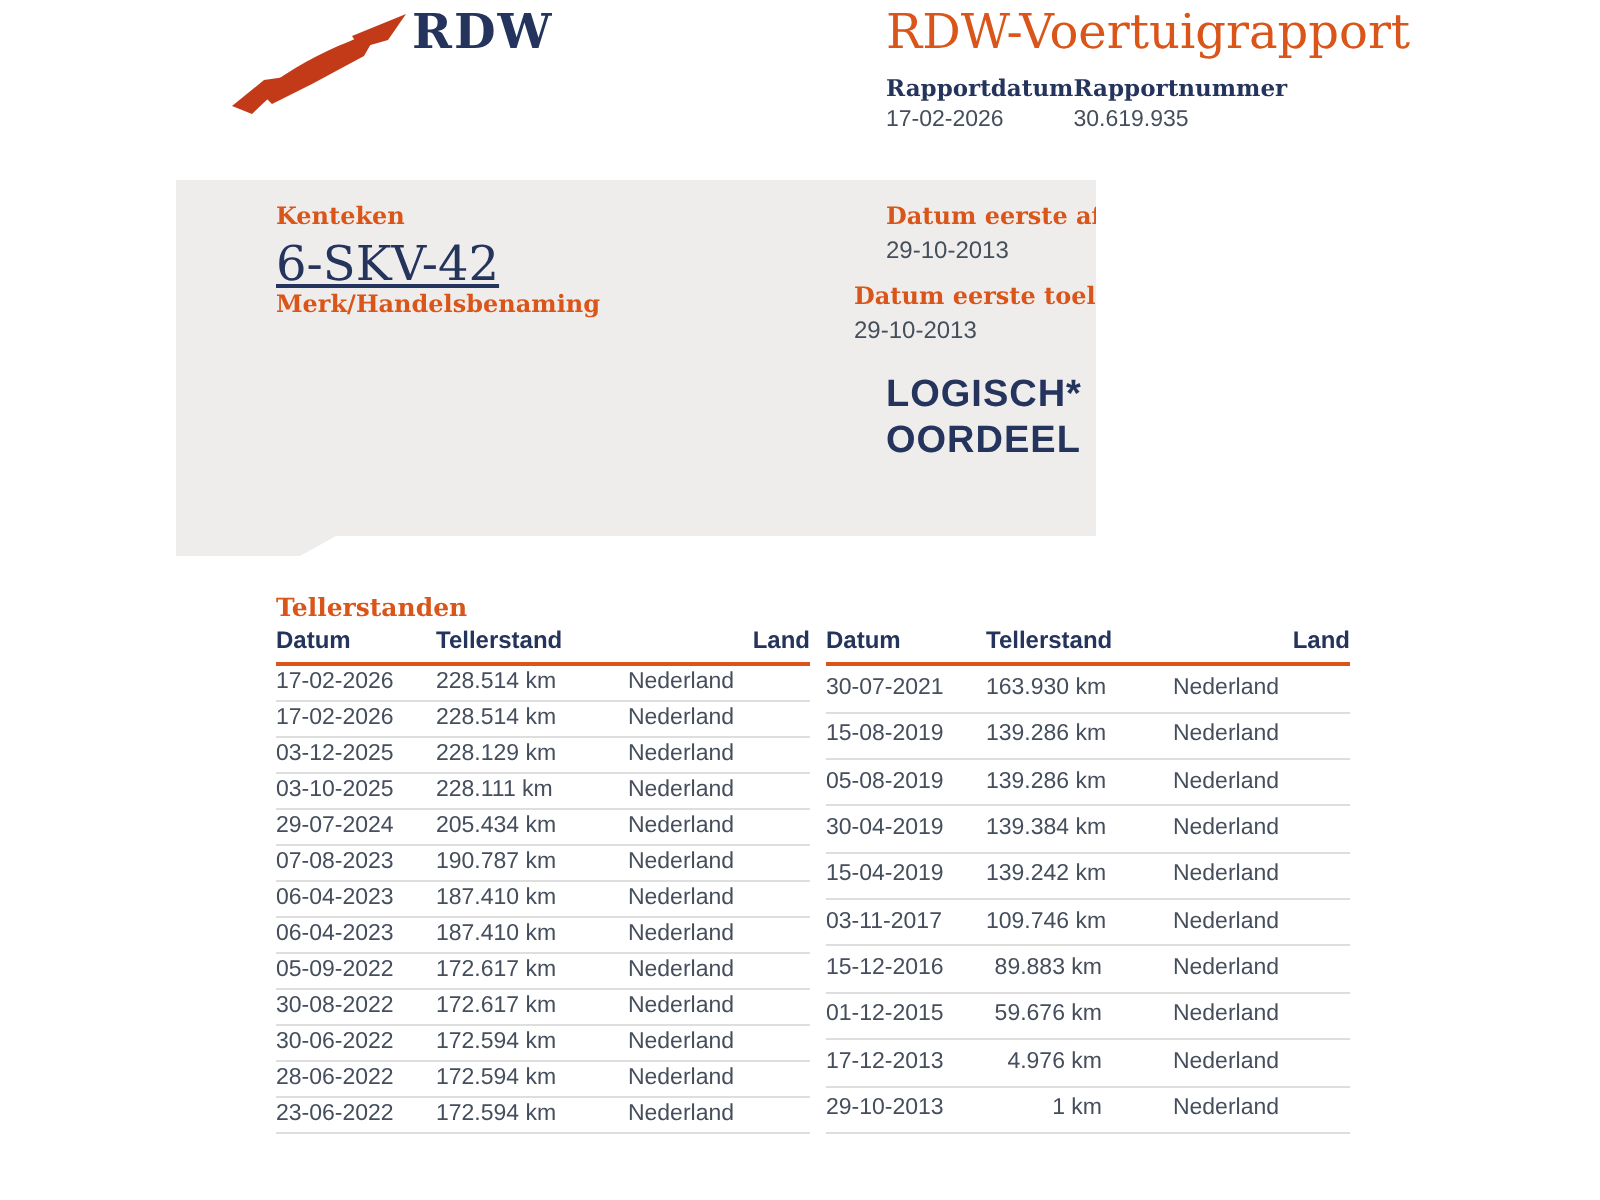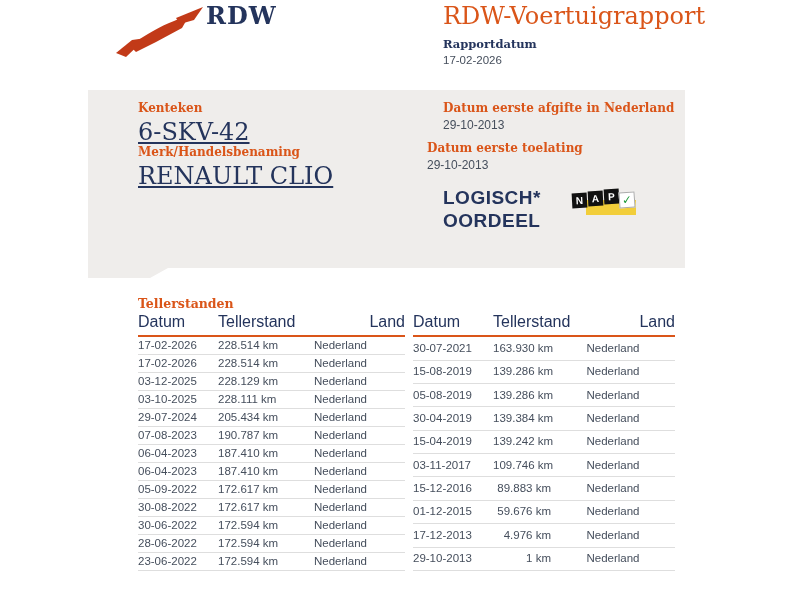--- a/index.html
+++ b/index.html
@@ -33,21 +33,21 @@
     font-weight:500;font-size:24px;color:var(--orange);white-space:nowrap;
   }
   .report-meta{position:absolute;left:443px;top:37px;display:flex;gap:0;}
   .meta-label{
     font-family:"DejaVu Serif","Liberation Serif",serif;
     font-weight:bold;font-size:11.5px;color:var(--navy);
   }
   .meta-value{margin-top:3px;font-size:11.5px;color:var(--cell_text);}
   
   .summary-panel{
-    position:absolute;left:88px;top:90px;width:597px;height:188px;
+    position:absolute;left:88px;top:90px;width:460px;height:188px;
     background:var(--panel_gray);
     clip-path:polygon(0 0,100% 0,100% calc(100% - 10px),80px calc(100% - 10px),62px 100%,0 100%);
   }
   .field{position:absolute;}
   .field-label{
     font-family:"DejaVu Serif","Liberation Serif",serif;
     font-weight:bold;font-size:12px;color:var(--orange);white-space:nowrap;
   }
   .field-value-big{
     margin-top:3px;font-family:"DejaVu Serif","Liberation Serif",serif;
@@ -85,21 +85,21 @@
     font-family:"DejaVu Serif","Liberation Serif",serif;
     font-weight:bold;font-size:12.5px;color:var(--orange);
   }
   .tables{position:absolute;left:138px;top:313px;display:flex;gap:8px;}
   table{border-collapse:collapse;table-layout:fixed;}
   .table-left{width:267px;}
   .table-right{width:262px;}
   col.c-datum{width:80px;}
   col.c-teller{width:58px;}
   th{
-    font-size:16px;font-weight:normal;color:var(--navy);text-align:left;
+    font-size:12px;font-weight:bold;color:var(--navy);text-align:left;
     padding:0 0 4px 0;border-bottom:2px solid var(--orange);white-space:nowrap;
   }
   th.th-land{text-align:right;}
   td{
     font-size:11.5px;color:var(--cell_text);height:17px;line-height:13px;
     padding:2px 0;border-bottom:1px solid var(--row_border);white-space:nowrap;
   }
   td.col-tellerstand{text-align:right;}
   td.col-land{text-align:center;}
 </style>
@@ -117,32 +117,35 @@
   </div>
   <div class="logo-text">RDW</div>
 
   <h1 class="title">RDW-Voertuigrapport</h1>
 
   <div class="report-meta">
     <div class="meta-col">
       <div class="meta-label">Rapportdatum</div>
       <div class="meta-value">17-02-2026</div>
     </div>
+    <div class="meta-col">
+      <div class="meta-label">Rapportnummer</div>
+      <div class="meta-value">30.619.935</div>
+    </div>
   </div>
 
   <section class="summary-panel">
 
     <div class="field f-kenteken">
       <div class="field-label">Kenteken</div>
       <div class="field-value-big">6-SKV-42</div>
     </div>
 
     <div class="field f-merk">
       <div class="field-label">Merk/Handelsbenaming</div>
-      <div class="field-value-big">RENAULT CLIO</div>
     </div>
 
 
     <div class="field f-afgifte">
       <div class="field-label">Datum eerste afgifte in Nederland</div>
       <div class="field-value-small">29-10-2013</div>
     </div>
 
     <div class="field f-toelating">
       <div class="field-label">Datum eerste toelating</div>

